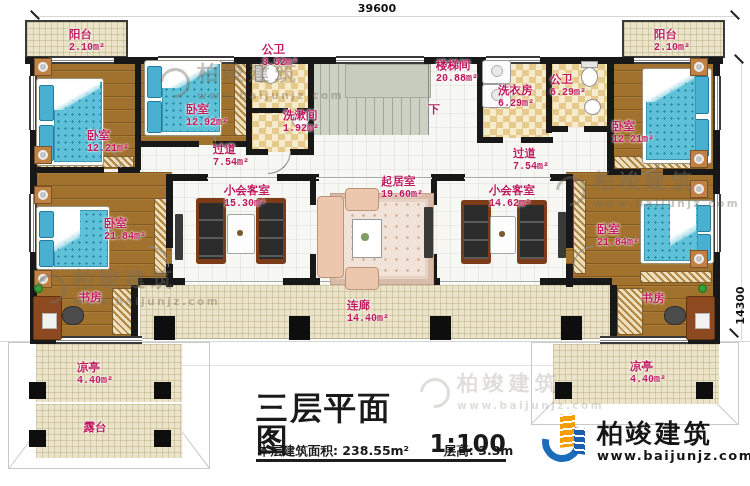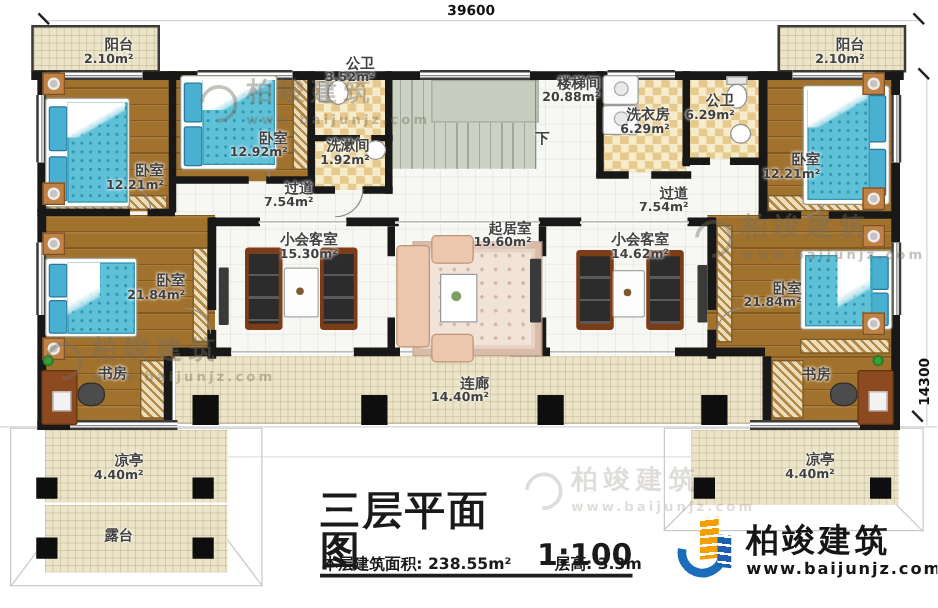--- a/index.html
+++ b/index.html
@@ -44,21 +44,21 @@
   .desk{position:absolute;background:#8d4a20;border:1px solid #63330f;border-radius:2px;z-index:12;}
   .desk:after{content:"";position:absolute;right:4px;top:38%;width:13px;height:14px;background:#f2f2f2;border:1px solid #b5b5b5;}
   .chair{position:absolute;background:#4c4c4c;border:1px solid #2e2e2e;border-radius:45%;z-index:13;}
   .plant{position:absolute;width:9px;height:9px;border-radius:50%;background:radial-gradient(#39a239 30%,#1c6b1c 75%);z-index:12;}
   .toilet-b{position:absolute;background:#fff;border:1px solid #8f8f8f;border-radius:50%;z-index:12;}
   .toilet-t{position:absolute;background:#e6e6e6;border:1px solid #9a9a9a;z-index:12;}
   .sink{position:absolute;background:#fff;border:1px solid #8f8f8f;border-radius:50%;z-index:12;}
   .washer{position:absolute;background:#fbfbfb;border:1px solid #9a9a9a;border-radius:3px;z-index:12;}
   .washer:after{content:"";position:absolute;left:30%;top:20%;width:10px;height:10px;border-radius:50%;border:1px solid #aaa;background:#e9e9e9;}
   
-  .rlabel{position:absolute;transform:translateX(-50%);text-align:right;font-weight:bold;color:#404040;line-height:1.12;text-shadow:0 0 2px #fff,0 0 3px #fff;white-space:nowrap;z-index:30;}
+  .rlabel{position:absolute;transform:translateX(-50%);text-align:left;font-weight:bold;color:#be185d;line-height:1.12;text-shadow:0 0 2px #fff,0 0 3px #fff;white-space:nowrap;z-index:30;font-family:Liberation Mono, monospace;}
   .rlabel .nm{font-size:11.5px;display:block;}
   .rlabel .ar{font-size:10px;display:block;}
   .dn{font-size:13px;}
   
   .dim{position:absolute;font-size:11px;font-weight:bold;color:#111;background:#fff;padding:0 3px;z-index:20;text-align:center;}
   .tick{position:absolute;width:12px;height:2px;background:#222;transform:rotate(45deg);z-index:20;}
   
   .wm{position:absolute;display:flex;align-items:center;gap:7px;color:rgba(118,110,96,.42);pointer-events:none;z-index:25;}
   .wm .ico{width:24px;height:24px;border:3px solid rgba(118,110,96,.42);border-radius:50%;border-left-color:transparent;transform:rotate(-40deg);flex:none;}
   .wm .t1{font-size:21px;font-weight:900;letter-spacing:5px;line-height:1.05;}
@@ -298,21 +298,21 @@
       <span class="ar">12.21m²</span>
     </div>
   <div class="rlabel" style="left:207px;top:104px;">
       <span class="nm">卧室</span>
       <span class="ar">12.92m²</span>
     </div>
   <div class="rlabel" style="left:280px;top:44px;">
       <span class="nm">公卫</span>
       <span class="ar">3.52m²</span>
     </div>
-  <div class="rlabel" style="left:276px;top:110px;">
+  <div class="rlabel" style="left:301px;top:110px;">
       <span class="nm">洗漱间</span>
       <span class="ar">1.92m²</span>
     </div>
   <div class="rlabel" style="left:457px;top:60px;">
       <span class="nm">楼梯间</span>
       <span class="ar">20.88m²</span>
     </div>
   <div class="rlabel dn" style="left:434px;top:104px;">
       <span class="nm">下</span>
     </div>

